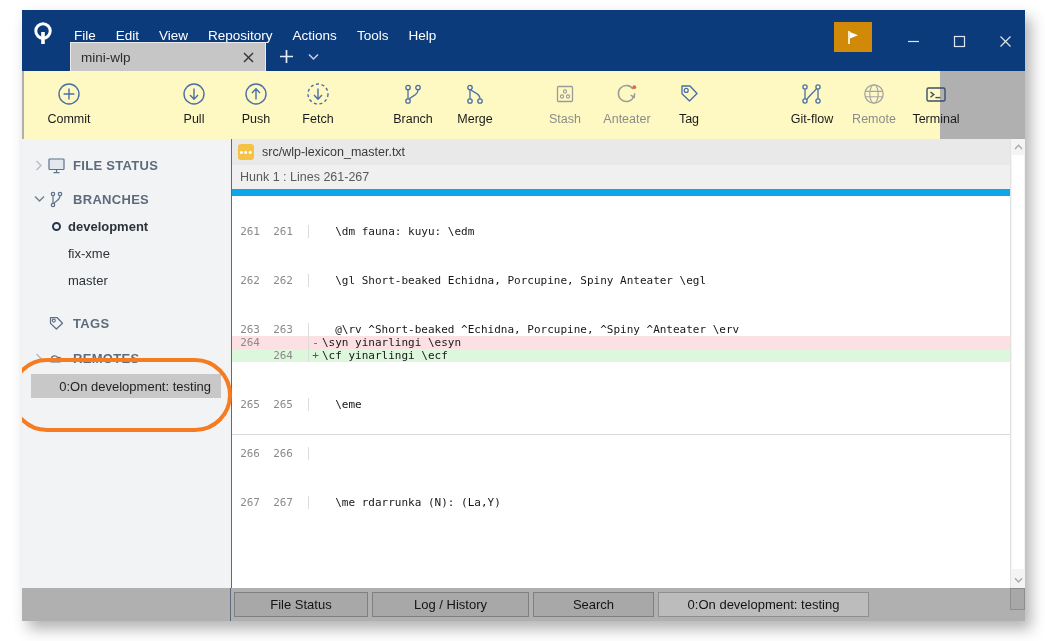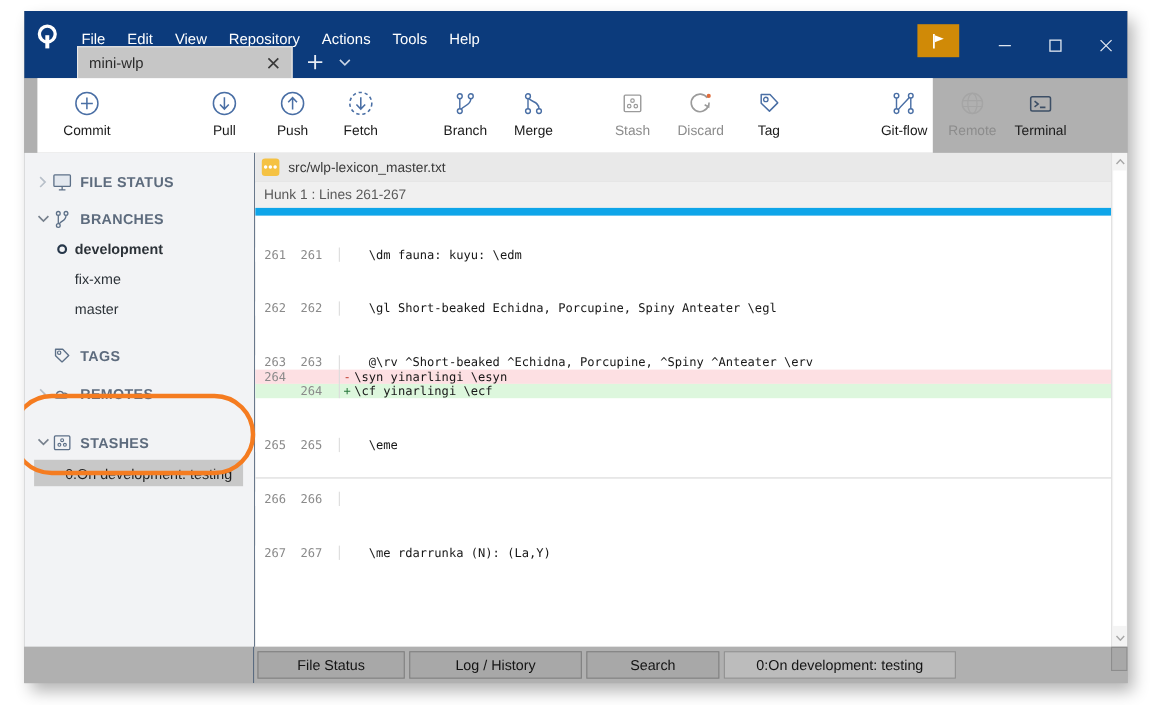--- a/index.html
+++ b/index.html
@@ -71,22 +71,22 @@
     position:absolute;left:212px;top:3px;width:24px;height:23px;
     display:flex;align-items:center;justify-content:center;
     color:#e6ecf5;font-size:21px;line-height:1;
   }
   #tabdrop{
     position:absolute;left:240px;top:3px;width:22px;height:23px;
     display:flex;align-items:center;justify-content:center;
   }
   
   #toolbar{
-    position:absolute;left:12px;top:61px;width:814px;height:68px;
-    background:#ffffff;border-bottom:1px solid #9a9a9a;
+    position:absolute;left:2px;top:61px;width:916px;height:68px;
+    background:#fef9c3;border-bottom:1px solid #9a9a9a;
   }
   .tool{
     position:absolute;top:7px;width:62px;height:56px;
     display:flex;flex-direction:column;align-items:center;justify-content:flex-start;
     cursor:default;
   }
   .tool .ticon{height:32px;display:flex;align-items:center;justify-content:center;}
   .tool .tlabel{font-size:12.5px;color:#1b1b1b;margin-top:2px;white-space:nowrap;}
   .tool.disabled .tlabel{color:#8c8c8c;}
   
@@ -371,21 +371,21 @@
       </div>
 
       <div class="tool disabled" style="left:572px">
         <div class="ticon">
           <svg width="28" height="28" viewBox="0 0 28 28">
             <path d="M20 9 A8 8 0 1 0 21 16" fill="none" stroke="#9b9b9b" stroke-width="1.5"></path>
             <path d="M17.6 15.2 L21.2 17.2 L21.6 13.2" fill="none" stroke="#9b9b9b" stroke-width="1.5"></path>
             <circle cx="21.3" cy="7.2" r="1.9" fill="#e06c3b"></circle>
           </svg>
         </div>
-        <div class="tlabel">Discard</div>
+        <div class="tlabel">Anteater</div>
       </div>
 
       <div class="tool" style="left:634px">
         <div class="ticon">
           <svg width="28" height="28" viewBox="0 0 28 28">
             <path d="M7 6 L15 6 L22 13.5 L14.5 21 L7 13.8 Z" fill="none" stroke="#4a6fa5" stroke-width="1.35" stroke-linejoin="round"></path>
             <circle cx="11.2" cy="10.4" r="2" fill="none" stroke="#4a6fa5" stroke-width="1.2"></circle>
           </svg>
         </div>
         <div class="tlabel">Tag</div>
@@ -497,36 +497,20 @@
               </svg>
           </span>
           <span class="gicon">
             <svg width="19" height="19" viewBox="0 0 19 19">
               <path d="M4.5 13 C2.4 13 2 10 4.4 9.6 C4.6 6.6 9 5.8 10.4 8.6 C13 7.6 15.6 10 14.3 12 C14 12.7 13.2 13 12.4 13 Z" fill="none" stroke="#5d7088" stroke-width="1.2" stroke-linejoin="round"></path>
             </svg>
           </span>
           <span class="gtext">REMOTES</span>
         </div>
 
-        <div class="sbrow sbgroup" style="margin-top:16px">
-          <span class="chev">
-            <svg width="11" height="8" viewBox="0 0 11 8">
-                <path d="M1 1.5 L5.5 6 L10 1.5" fill="none" stroke="#77818d" stroke-width="1.5"></path>
-              </svg>
-          </span>
-          <span class="gicon">
-            <svg width="19" height="19" viewBox="0 0 19 19">
-              <rect x="2.5" y="3.2" width="14" height="12.5" rx="1" fill="none" stroke="#5d7088" stroke-width="1.2"></rect>
-              <circle cx="9.5" cy="7.2" r="1.3" fill="none" stroke="#5d7088" stroke-width="1.05"></circle>
-              <circle cx="7" cy="11.4" r="1.3" fill="none" stroke="#5d7088" stroke-width="1.05"></circle>
-              <circle cx="12" cy="11.4" r="1.3" fill="none" stroke="#5d7088" stroke-width="1.05"></circle>
-            </svg>
-          </span>
-          <span class="gtext">STASHES</span>
-        </div>
 
         <div id="stash-item">
           <span>0:On development: testing</span>
         </div>
       </div>
 
       <div id="sb-bottom"></div>
 
       <div id="rightpanel">
 

